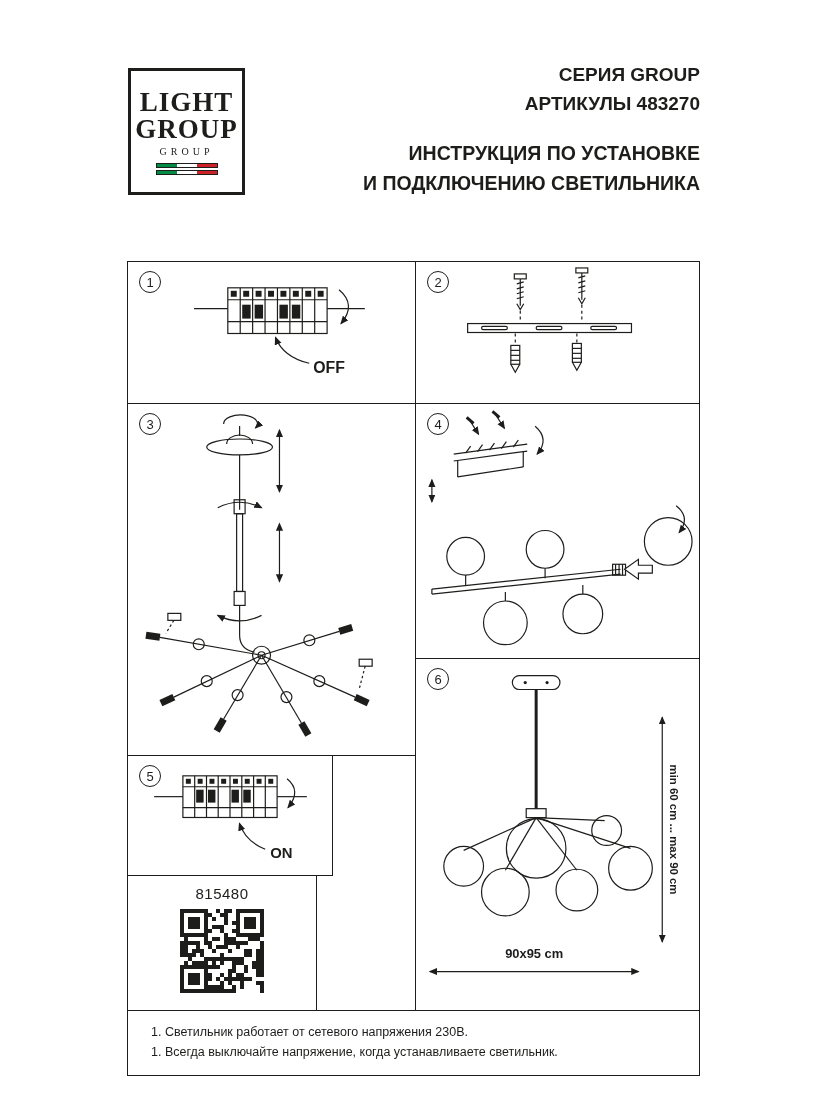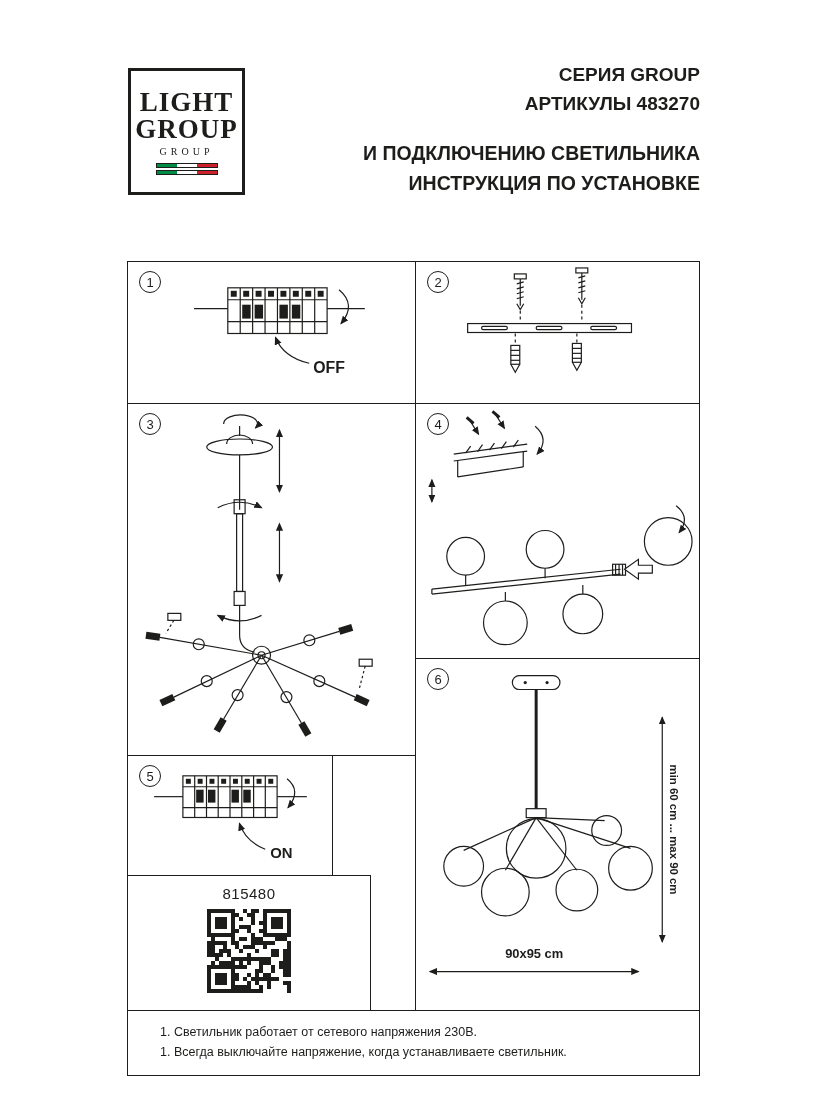--- a/index.html
+++ b/index.html
@@ -42,21 +42,21 @@
 
   
   .qr-code-label { text-align:center; font-size:15px; margin-top:9px; letter-spacing:.5px; }
   #qr { display:grid; grid-template-columns:repeat(21,4px); grid-auto-rows:4px; width:84px; margin:7px auto 0; }
   .qc { width:4px; height:4px; background:#fff; }
   .qc.f { background:#1d1d1b; }
 
   
   .footer-box {
     position:absolute; left:127px; top:1010px; width:573px; height:66px;
-    border:1px solid #1d1d1b; padding:11px 32px; font-size:12.5px; line-height:20px;
+    border:1px solid #1d1d1b; padding:11px 23px; font-size:12.5px; line-height:20px;
   }
 </style>
 </head>
 <body>
 
 <div class="page">
 
   <div class="logo-box">
     <div class="logo-word">LIGHT</div>
     <div class="logo-word">GROUP</div>
@@ -72,22 +72,22 @@
         <span class="flag-seg" style="background: rgb(255, 255, 255);"></span>
         <span class="flag-seg" style="background: rgb(205, 33, 42);"></span>
       </div>
     </div>
   </div>
 
   <div class="header-block">
     <div class="hdr-series">СЕРИЯ GROUP</div>
     <div class="hdr-series">АРТИКУЛЫ 483270</div>
     <div class="hdr-gap"></div>
+    <div class="hdr-title">ИНСТРУКЦИЯ ПО УСТАНОВКЕ</div>
     <div class="hdr-title">И ПОДКЛЮЧЕНИЮ СВЕТИЛЬНИКА</div>
-    <div class="hdr-title">ИНСТРУКЦИЯ ПО УСТАНОВКЕ</div>
   </div>
 
   <div class="panel" style="left:127px;top:261px;width:289px;height:143px">
     <div class="step-num">1</div>
     <svg class="diag" viewBox="0 0 288 142">
       <defs>
           <marker id="a1" markerWidth="8" markerHeight="8" refX="6" refY="3" orient="auto-start-reverse">
             <path d="M0,0L7,3L0,6Z" fill="#1d1d1b"></path>
           </marker>
         </defs>
@@ -332,21 +332,21 @@
         <circle cx="216" cy="210" r="22"></circle>
         <circle cx="192" cy="172" r="15"></circle>
         <line x1="248" y1="58" x2="248" y2="284" marker-start="url(#a6)" marker-end="url(#a6)"></line>
         <line x1="14" y1="314" x2="224" y2="314" marker-start="url(#a6)" marker-end="url(#a6)"></line>
       </g>
       <text transform="rotate(90 256 171)" x="256" y="171" text-anchor="middle" font-size="11.5" font-weight="bold" fill="#1d1d1b">min 60 cm ... max 90 cm</text>
       <text x="119" y="300" text-anchor="middle" font-size="13" font-weight="bold" fill="#1d1d1b">90x95 cm</text>
     </svg>
   </div>
 
-  <div class="panel" style="left:127px;top:875px;width:244px;height:136px">
+  <div class="panel" style="left:127px;top:875px;width:190px;height:136px">
     <div class="qr-code-label">815480</div>
     <div id="qr">
         <div class="qc f"></div>
         <div class="qc f"></div>
         <div class="qc f"></div>
         <div class="qc f"></div>
         <div class="qc f"></div>
         <div class="qc f"></div>
         <div class="qc f"></div>
         <div class="qc"></div>

